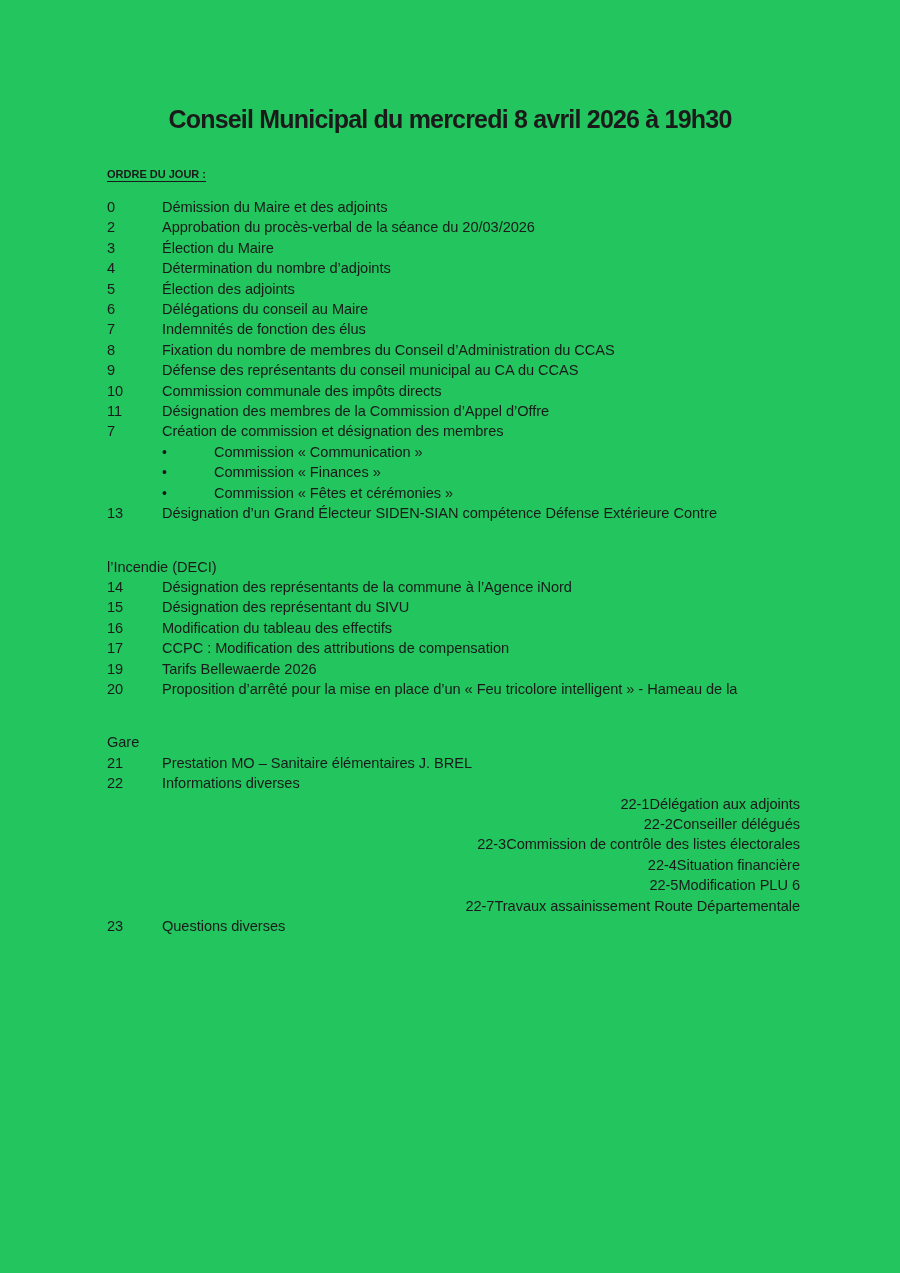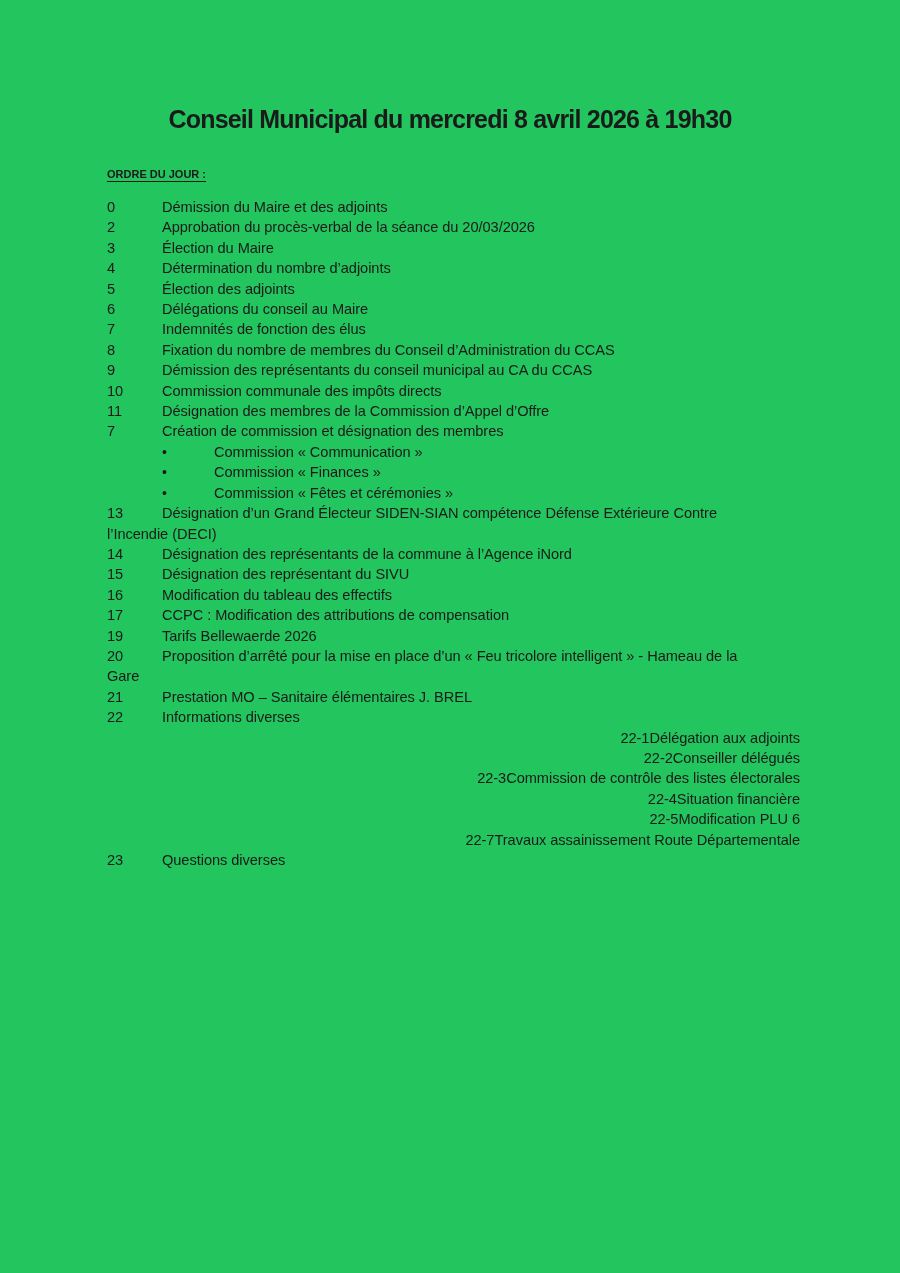--- a/index.html
+++ b/index.html
@@ -64,38 +64,39 @@
   }
   .row.sub {
     padding-left: 108px;
     text-align: right;
   }
   .row.sub .num {
     width: 52px;
   }
   .row.cont {
     padding-left: 0;
+    margin-top: 33px;
   }
 </style>
 </head>
 <body>
 
 <div class="page">
   <h1 class="title">Conseil Municipal du mercredi 8 avril 2026 à 19h30</h1>
   <h2 class="heading">ORDRE DU JOUR :</h2>
   <div class="agenda" id="agenda">
       <div class="row item"><span class="num">0</span><span class="text">Démission du Maire et des adjoints</span></div>
       <div class="row item"><span class="num">2</span><span class="text">Approbation du procès-verbal de la séance du 20/03/2026</span></div>
       <div class="row item"><span class="num">3</span><span class="text">Élection du Maire</span></div>
       <div class="row item"><span class="num">4</span><span class="text">Détermination du nombre d’adjoints</span></div>
       <div class="row item"><span class="num">5</span><span class="text">Élection des adjoints</span></div>
       <div class="row item"><span class="num">6</span><span class="text">Délégations du conseil au Maire</span></div>
       <div class="row item"><span class="num">7</span><span class="text">Indemnités de fonction des élus</span></div>
       <div class="row item"><span class="num">8</span><span class="text">Fixation du nombre de membres du Conseil d’Administration du CCAS</span></div>
-      <div class="row item"><span class="num">9</span><span class="text">Démission des représentants du conseil municipal au CA du CCAS</span></div>
+      <div class="row item"><span class="num">9</span><span class="text">Défense des représentants du conseil municipal au CA du CCAS</span></div>
       <div class="row item"><span class="num">10</span><span class="text">Commission communale des impôts directs</span></div>
       <div class="row item"><span class="num">11</span><span class="text">Désignation des membres de la Commission d’Appel d’Offre</span></div>
       <div class="row item"><span class="num">7</span><span class="text">Création de commission et désignation des membres</span></div>
       <div class="row bullet"><span class="dot">•</span><span class="text">Commission « Communication »</span></div>
       <div class="row bullet"><span class="dot">•</span><span class="text">Commission « Finances »</span></div>
       <div class="row bullet"><span class="dot">•</span><span class="text">Commission « Fêtes et cérémonies »</span></div>
       <div class="row item"><span class="num">13</span><span class="text">Désignation d’un Grand Électeur SIDEN-SIAN compétence Défense Extérieure Contre</span></div>
       <div class="row cont"><span class="text">l’Incendie (DECI)</span></div>
       <div class="row item"><span class="num">14</span><span class="text">Désignation des représentants de la commune à l’Agence iNord</span></div>
       <div class="row item"><span class="num">15</span><span class="text">Désignation des représentant du SIVU</span></div>

